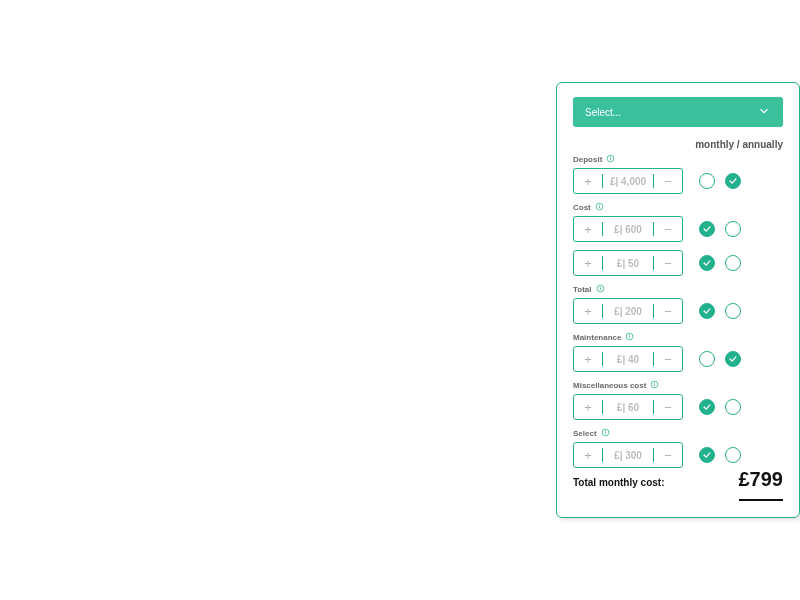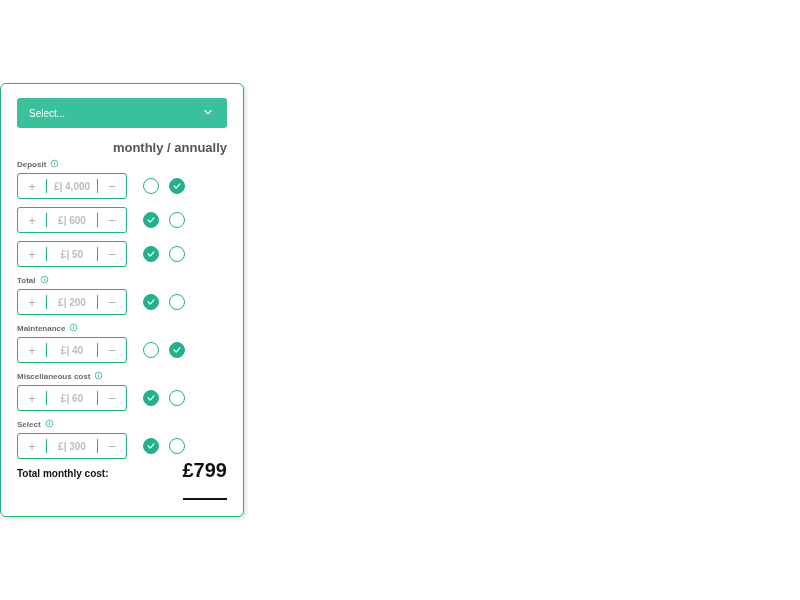--- a/index.html
+++ b/index.html
@@ -3,34 +3,34 @@
 <meta charset="utf-8">
 <style>
   :root{
     --teal:#23b08c;
     --teal-light:#3ac09a;
     --ink:#111;
     --muted:#b9b9b9;
   }
   html,body{margin:0;padding:0;width:800px;height:600px;background:#fff;
     font-family:"Helvetica Neue",Arial,sans-serif;}
-  .stage{width:800px;height:600px;display:flex;align-items:center;justify-content:flex-start;}
+  .stage{width:800px;height:600px;display:flex;align-items:center;justify-content:flex-end;}
   .card{
     width:244px;border:1.5px solid var(--teal);border-radius:6px;
     box-shadow:2px 2px 4px rgba(0,0,0,.12);
     padding:14px 16px 16px;box-sizing:border-box;background:#fff;
   }
   .select{
     background:var(--teal-light);color:#fff;border-radius:3px;height:30px;
     display:flex;align-items:center;justify-content:space-between;
     padding:0 12px;font-size:10px;font-weight:500;cursor:pointer;
     margin-bottom:12px;
   }
   .select svg{width:14px;height:14px;fill:none;stroke:#fff;stroke-width:2;}
-  .hdr{display:flex;justify-content:flex-end;font-size:13px;color:#555;
+  .hdr{display:flex;justify-content:flex-end;font-size:10px;color:#555;
     font-weight:600;margin-bottom:-4px;}
   .row{margin-top:8px;}
   .row-top{display:flex;align-items:center;gap:4px;font-size:8px;color:#6a6a6a;
     font-weight:600;margin-bottom:3px;}
   .row-top svg{width:9px;height:9px;stroke:var(--teal);fill:none;stroke-width:2;}
   .row-body{display:flex;align-items:center;gap:16px;}
   .stepper{
     border:1.2px solid var(--teal);border-radius:3px;height:26px;width:110px;
     display:flex;align-items:center;box-sizing:border-box;overflow:hidden;
   }
@@ -44,21 +44,21 @@
     display:flex;align-items:center;justify-content:center;cursor:pointer;
     box-sizing:border-box;
   }
   .radio.on{background:var(--teal);}
   .radio.on svg{width:10px;height:10px;stroke:#fff;stroke-width:3;fill:none;
     stroke-linecap:round;stroke-linejoin:round;}
   .total{display:flex;align-items:baseline;justify-content:space-between;
     }
   .total-label{font-size:10px;font-weight:800;color:#111;}
   .total-val{font-size:20px;font-weight:800;color:#111;border-bottom:2px solid #111;
-    padding-bottom:16px;}
+    padding-bottom:8px;}
 </style>
 </head>
 <body>
 <div class="stage">
   <div class="card">
 
     <div class="select">
       <span>Select...</span>
       <span>
         <svg viewBox="0 0 24 24">
@@ -91,20 +91,28 @@
               <div class="radio "></div>
               <div class="radio on">
                 <svg viewBox="0 0 24 24">
                   <polyline points="5 12 10 17 19 7"></polyline>
                 </svg>
               </div>
             </div>
           </div>
         </div>
         <div class="row">
+          <div class="row-top">
+            <span>Cost</span>
+            <span><svg viewBox="0 0 24 24">
+                <circle cx="12" cy="12" r="9"></circle>
+                <line x1="12" y1="11" x2="12" y2="16"></line>
+                <circle cx="12" cy="8" r="0.5" fill="currentColor"></circle>
+              </svg></span>
+          </div>
           <div class="row-body">
             <div class="stepper">
               <div class="st-btn">+</div>
               <div class="st-sep"></div>
               <div class="st-val">£| 600</div>
               <div class="st-sep"></div>
               <div class="st-btn">−</div>
             </div>
             <div class="radios">
               <div class="radio on">

